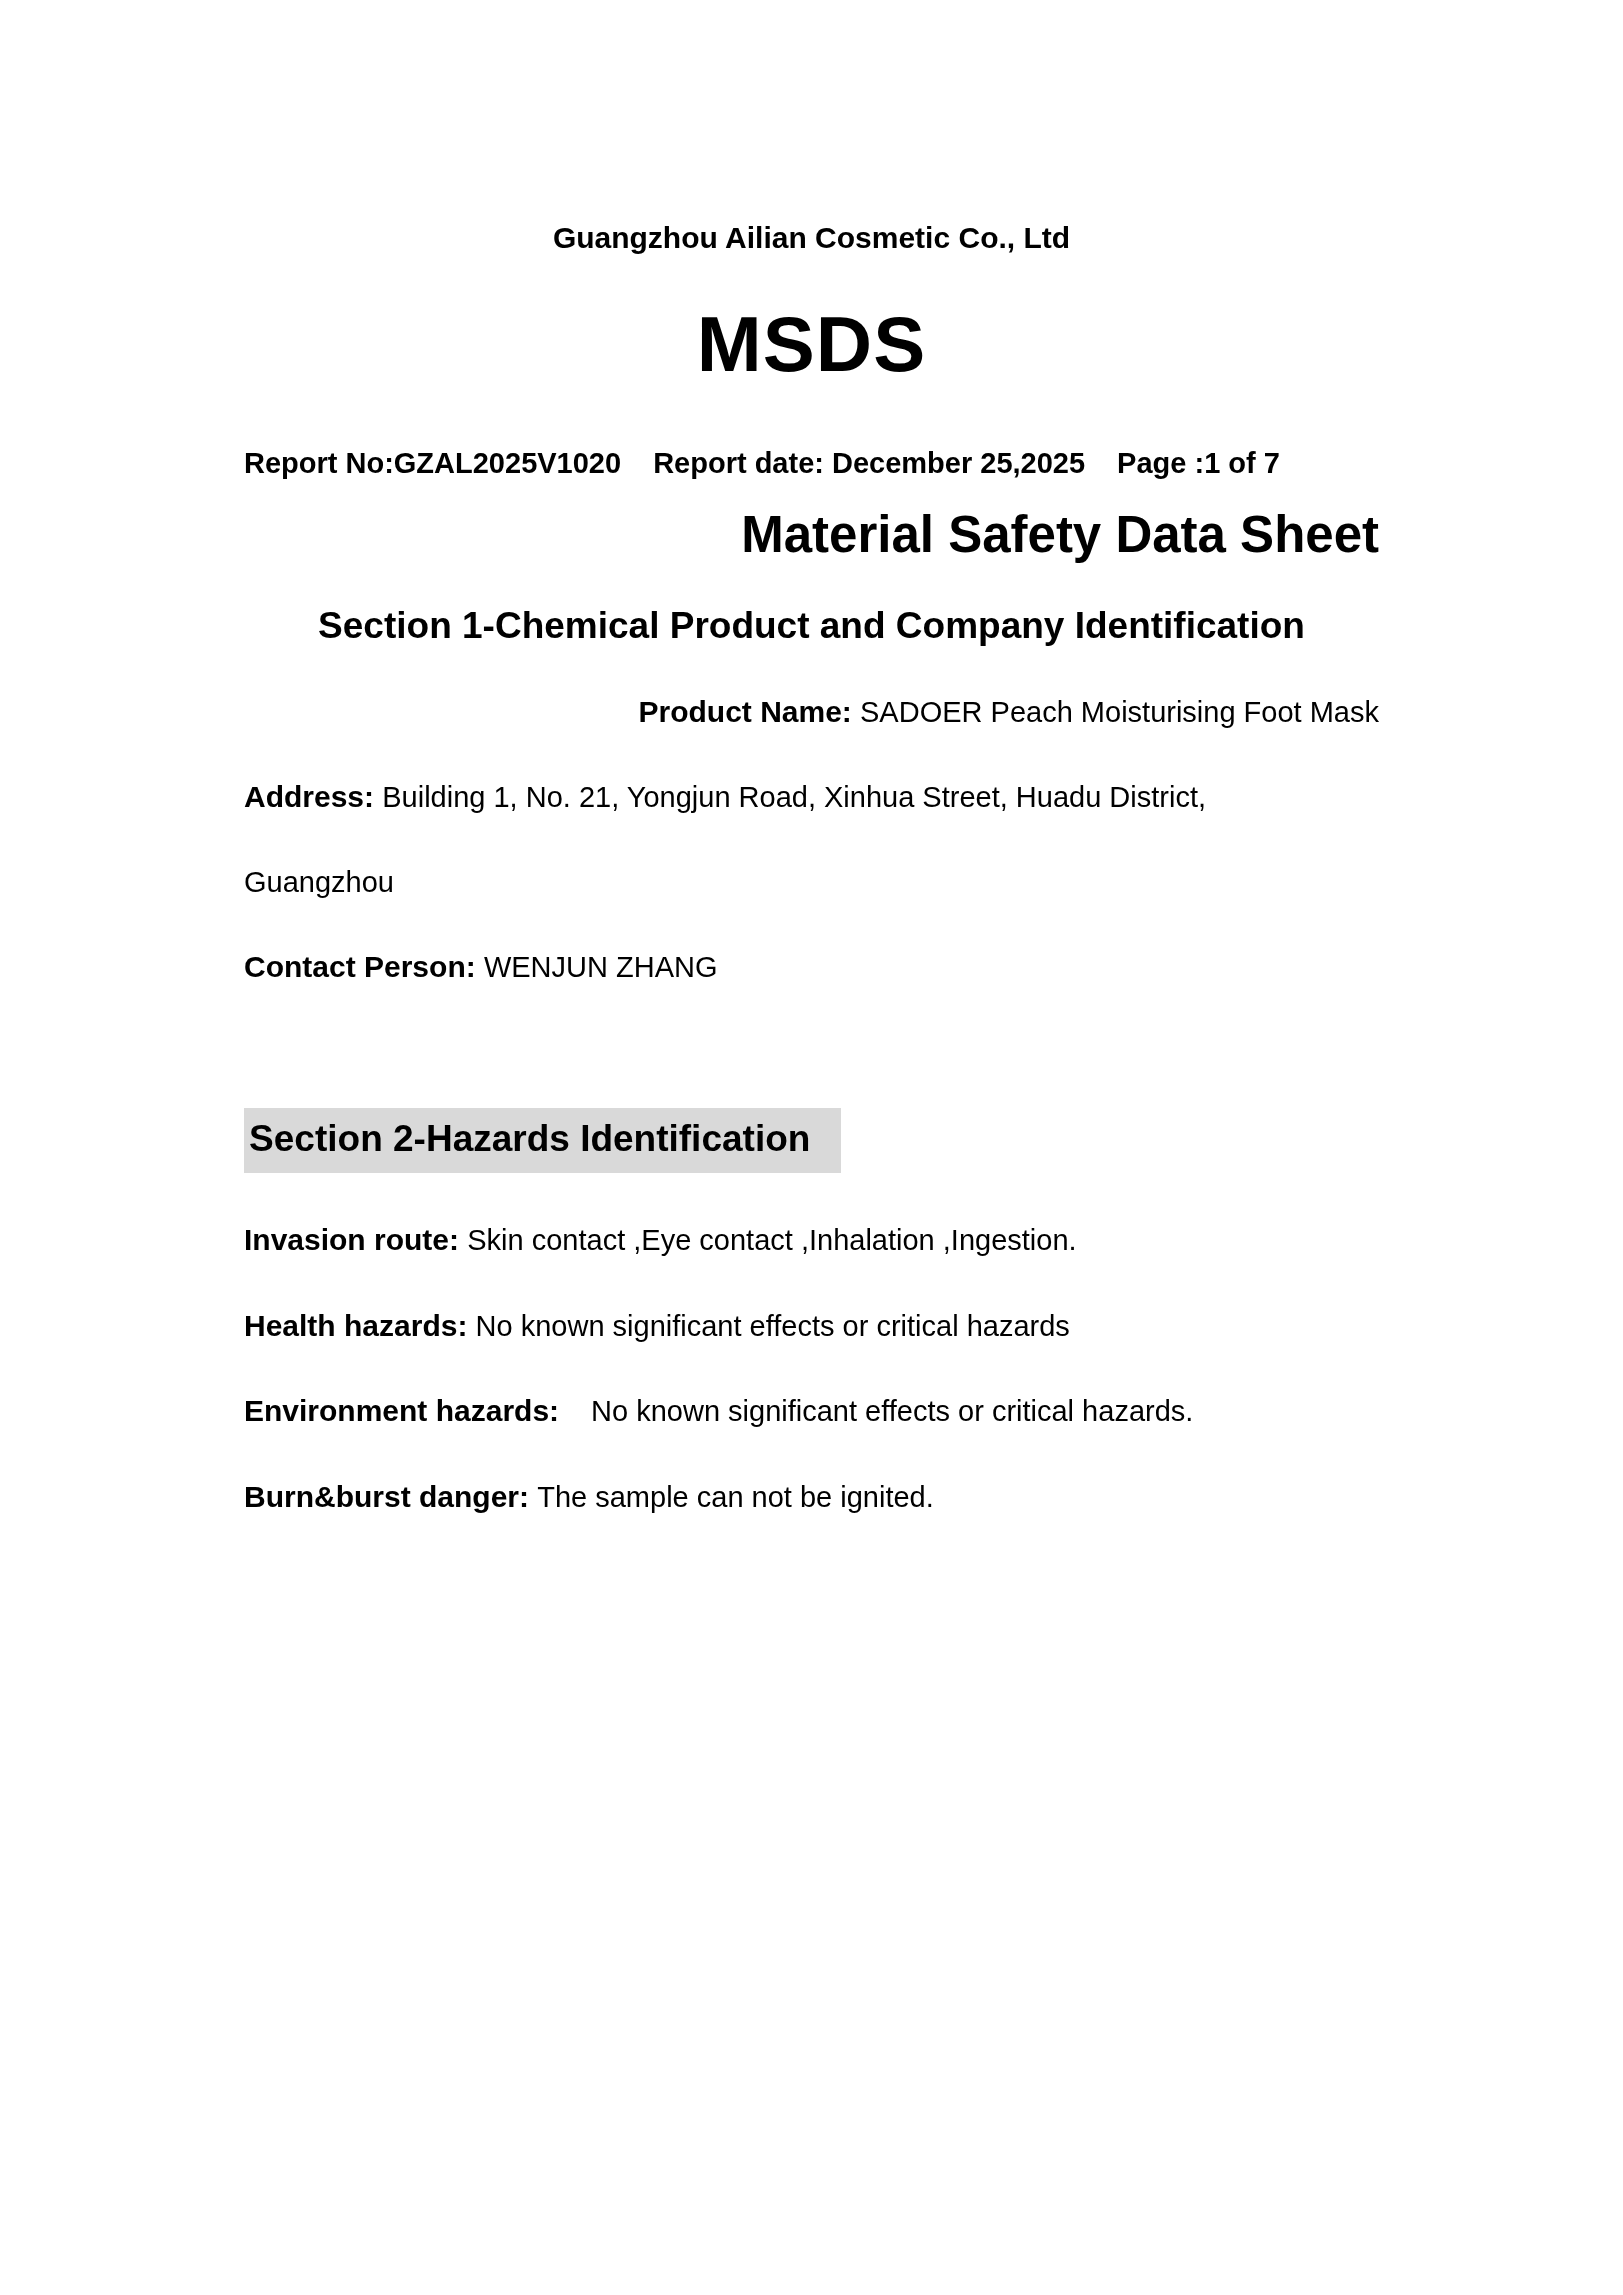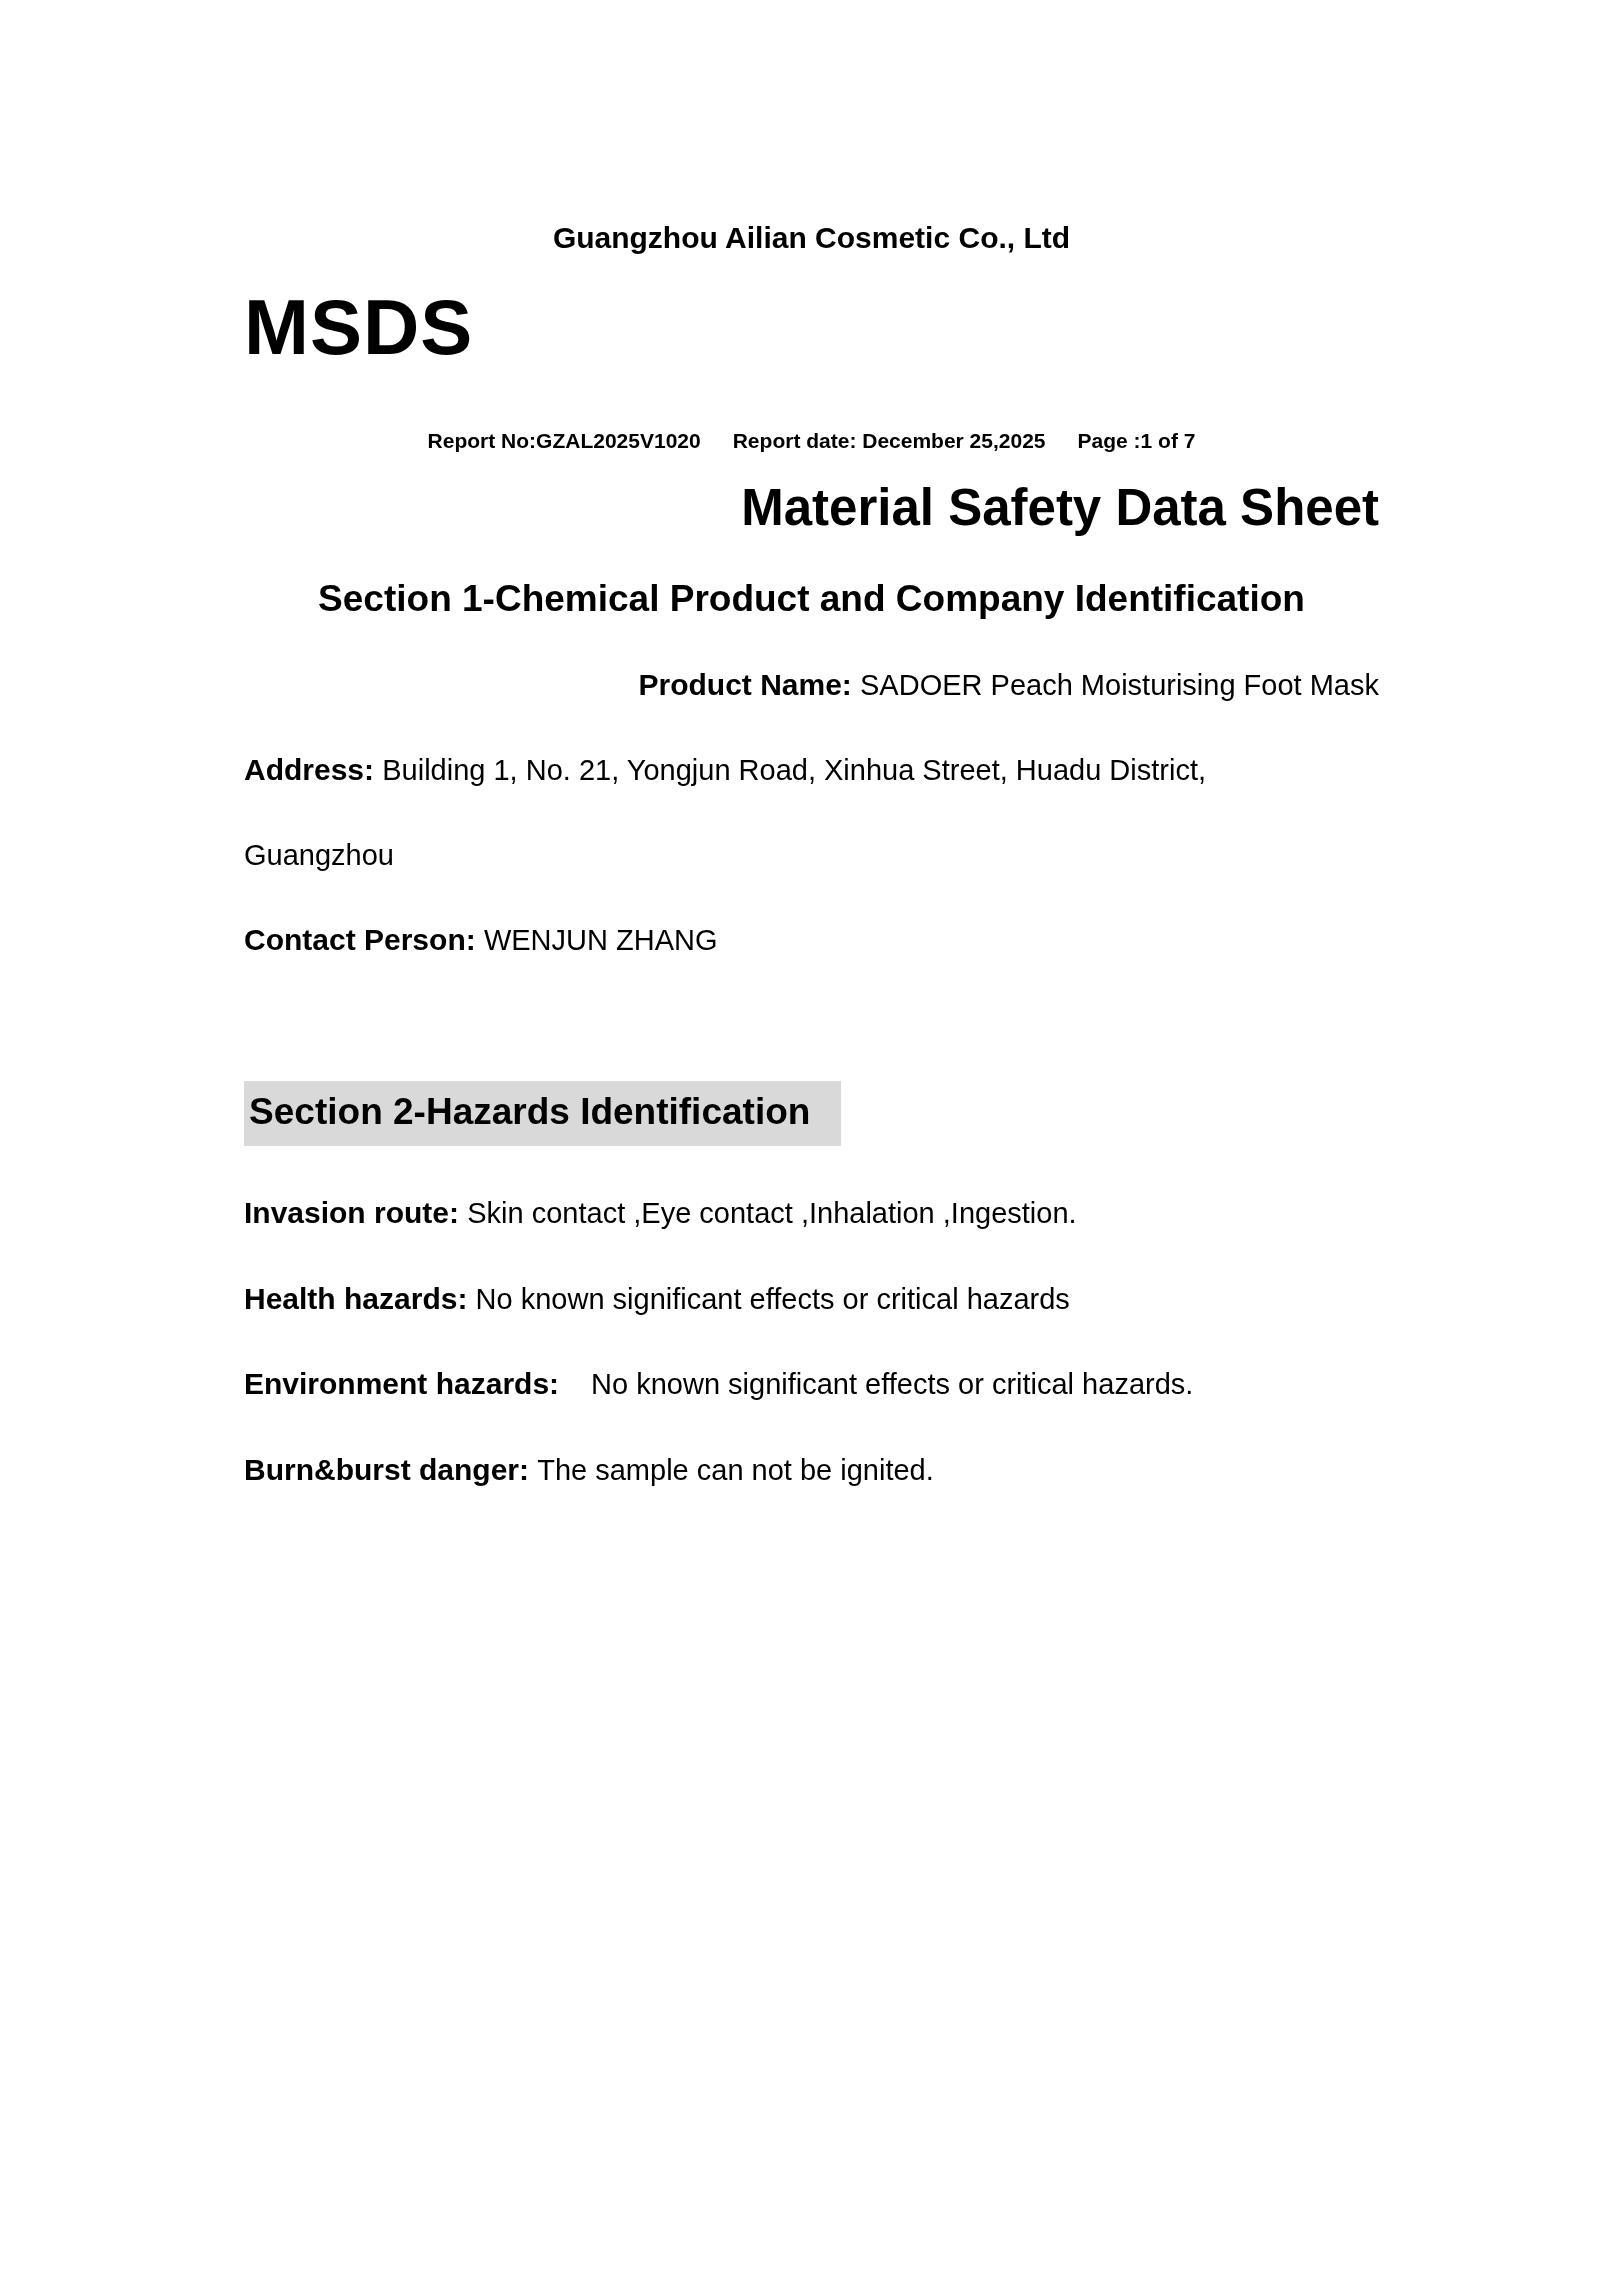--- a/index.html
+++ b/index.html
@@ -23,33 +23,33 @@
     overflow: hidden;
   }
   .company-header {
     padding-top: 220px;
     font-size: 30px;
     font-weight: 700;
     text-align: center;
     line-height: 1.2;
   }
   .doc-type {
-    margin-top: 29px;
+    margin-top: 46px;
     font-size: 78px;
     font-weight: 700;
-    text-align: left;
+    text-align: center;
     line-height: 1.1;
     letter-spacing: 1px;
   }
   .report-line {
     margin-top: 57px;
     display: flex;
-    justify-content: center;
+    justify-content: flex-start;
     gap: 32px;
-    font-size: 21px;
+    font-size: 29px;
     font-weight: 700;
     line-height: 1.25;
     white-space: nowrap;
   }
   .doc-title {
     margin: 23px 0 0 0;
     font-size: 51px;
     font-weight: 700;
     text-align: right;
     line-height: 1.2;

